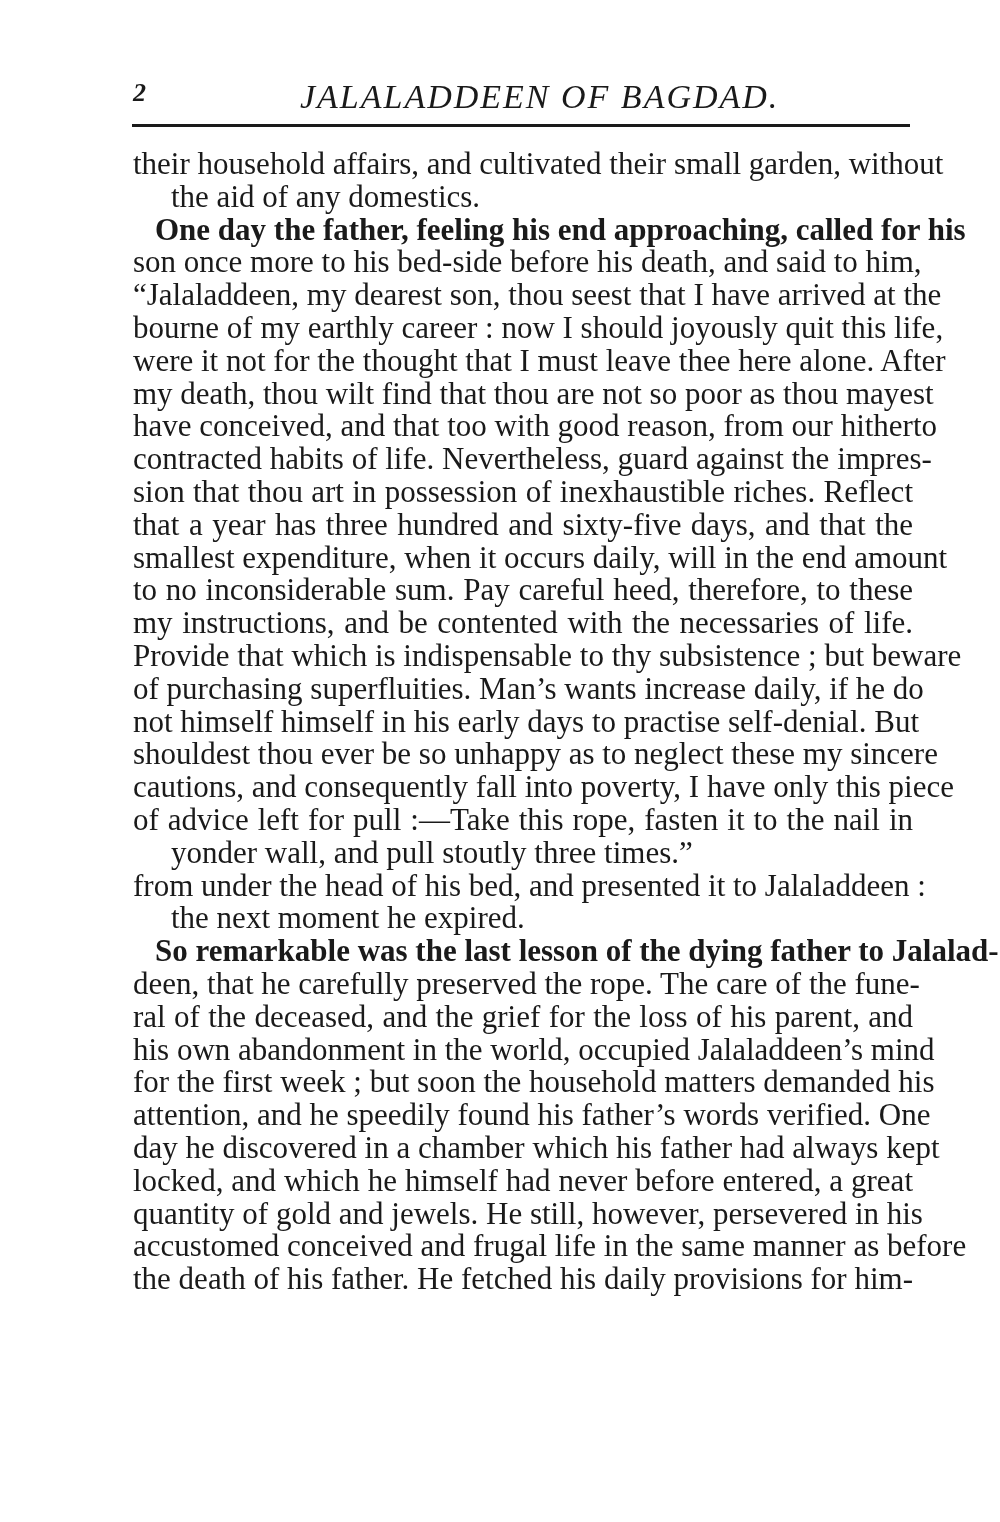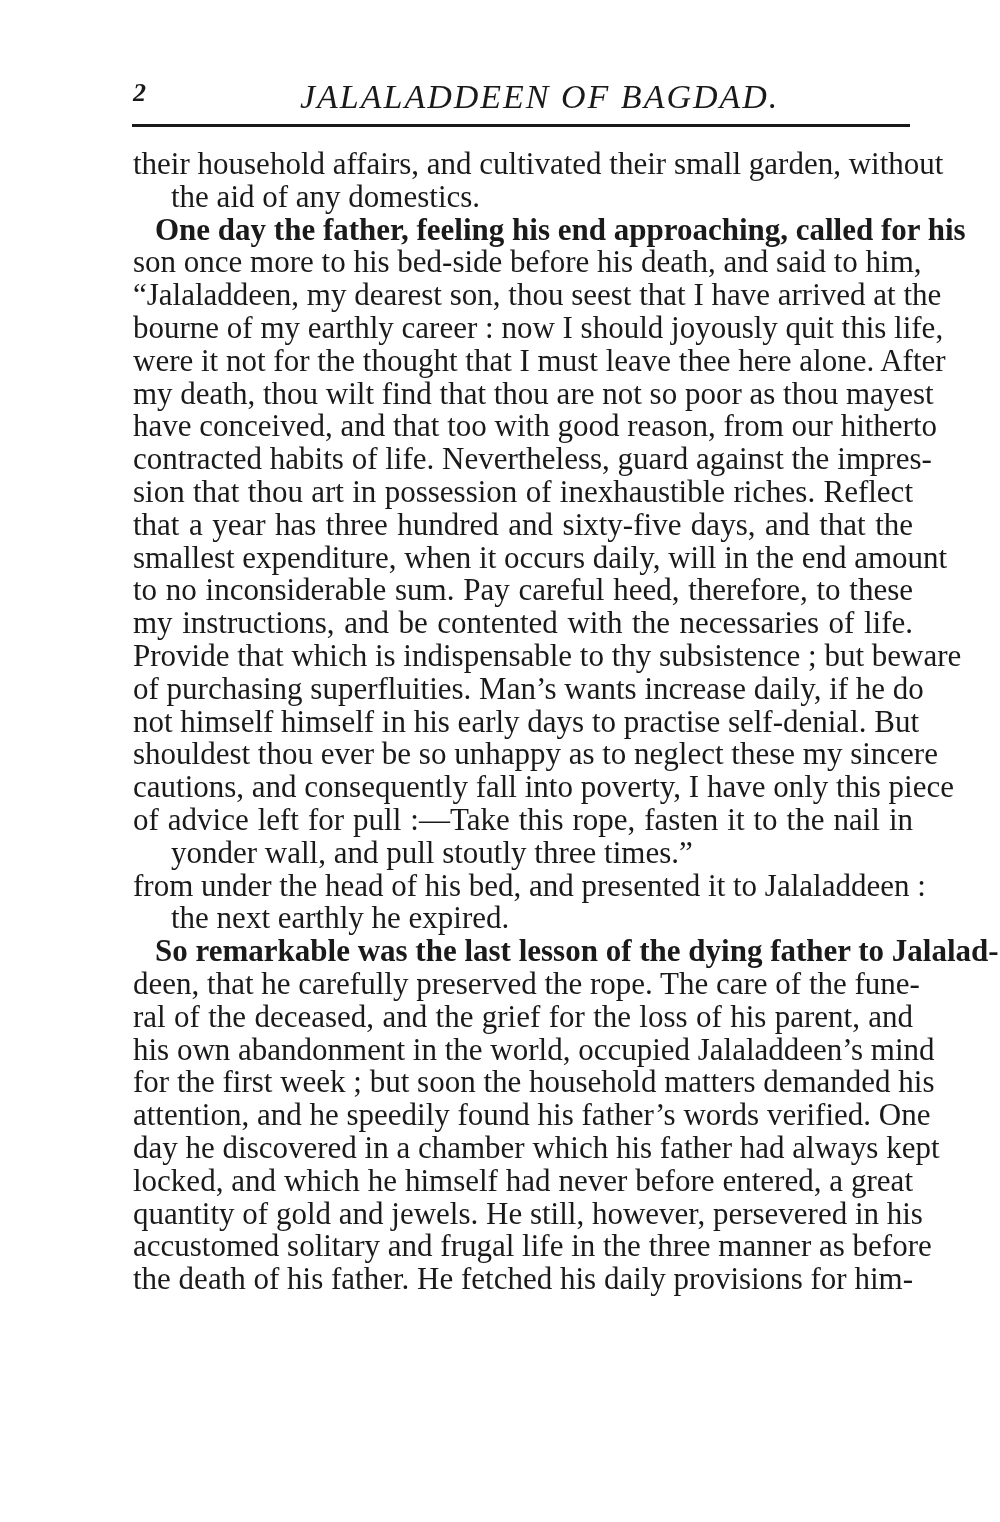--- a/index.html
+++ b/index.html
@@ -38,25 +38,25 @@
     <span class="line">to no inconsiderable sum. Pay careful heed, therefore, to these</span>
     <span class="line">my instructions, and be contented with the necessaries of life.</span>
     <span class="line">Provide that which is indispensable to thy subsistence ; but beware</span>
     <span class="line">of purchasing superfluities. Man’s wants increase daily, if he do</span>
     <span class="line">not himself himself in his early days to practise self-denial. But</span>
     <span class="line">shouldest thou ever be so unhappy as to neglect these my sincere</span>
     <span class="line">cautions, and consequently fall into poverty, I have only this piece</span>
     <span class="line">of advice left for pull :—Take this rope, fasten it to the nail in</span>
     <span class="line last">yonder wall, and pull stoutly three times.”</span>
     <span class="line">from under the head of his bed, and presented it to Jalaladdeen :</span>
-    <span class="line last">the next earthly he expired.</span>
+    <span class="line last">the next moment he expired.</span>
     <span class="line indent">So remarkable was the last lesson of the dying father to Jalalad-</span>
     <span class="line">deen, that he carefully preserved the rope. The care of the fune-</span>
     <span class="line">ral of the deceased, and the grief for the loss of his parent, and</span>
     <span class="line">his own abandonment in the world, occupied Jalaladdeen’s mind</span>
     <span class="line">for the first week ; but soon the household matters demanded his</span>
     <span class="line">attention, and he speedily found his father’s words verified. One</span>
     <span class="line">day he discovered in a chamber which his father had always kept</span>
     <span class="line">locked, and which he himself had never before entered, a great</span>
     <span class="line">quantity of gold and jewels. He still, however, persevered in his</span>
-    <span class="line">accustomed solitary and frugal life in the three manner as before</span>
+    <span class="line">accustomed conceived and frugal life in the same manner as before</span>
     <span class="line">the death of his father. He fetched his daily provisions for him-</span>
   </div>
 
 </body></html>

